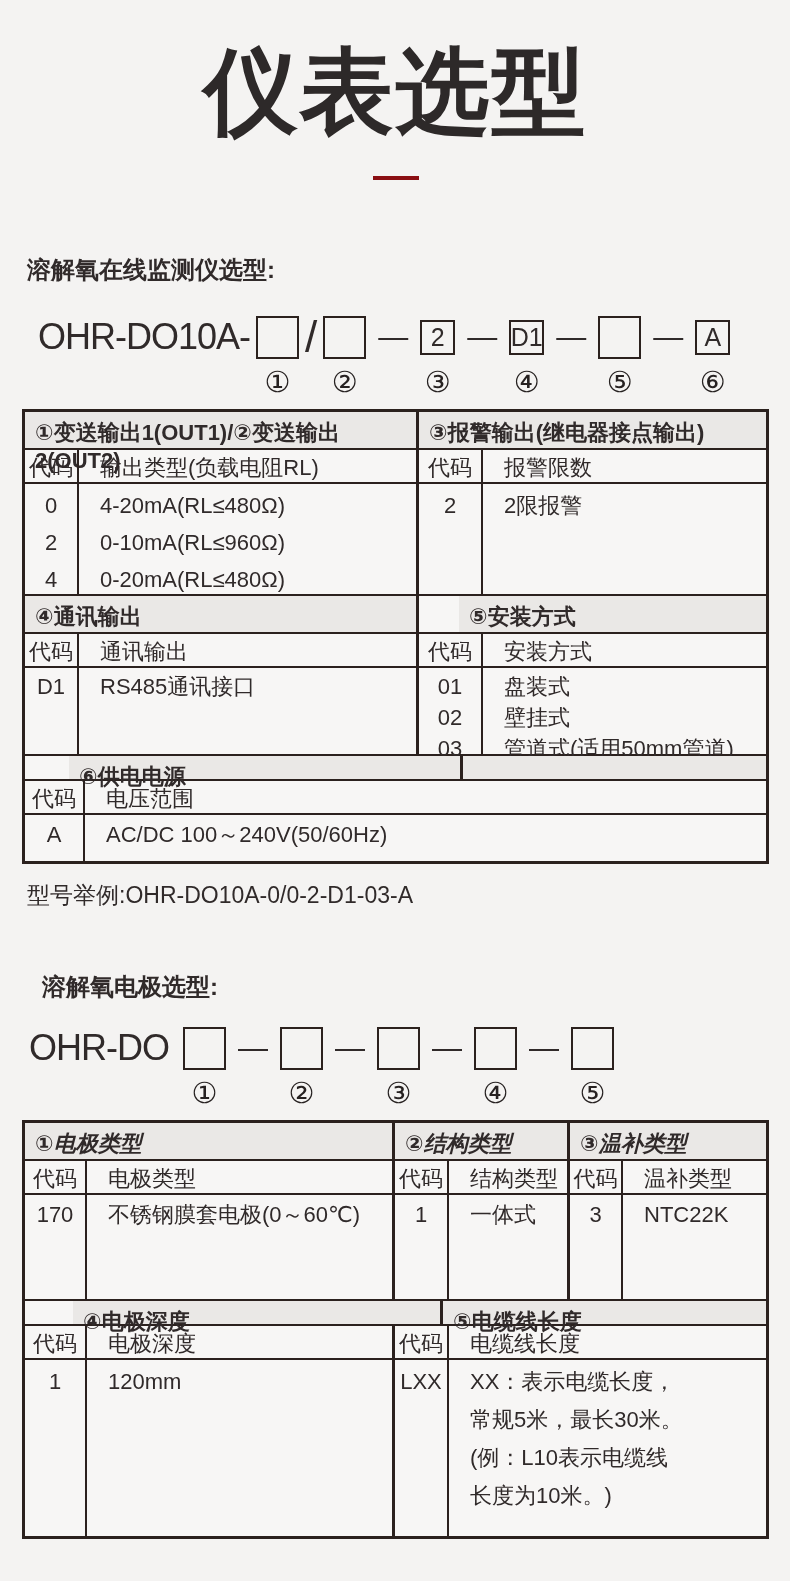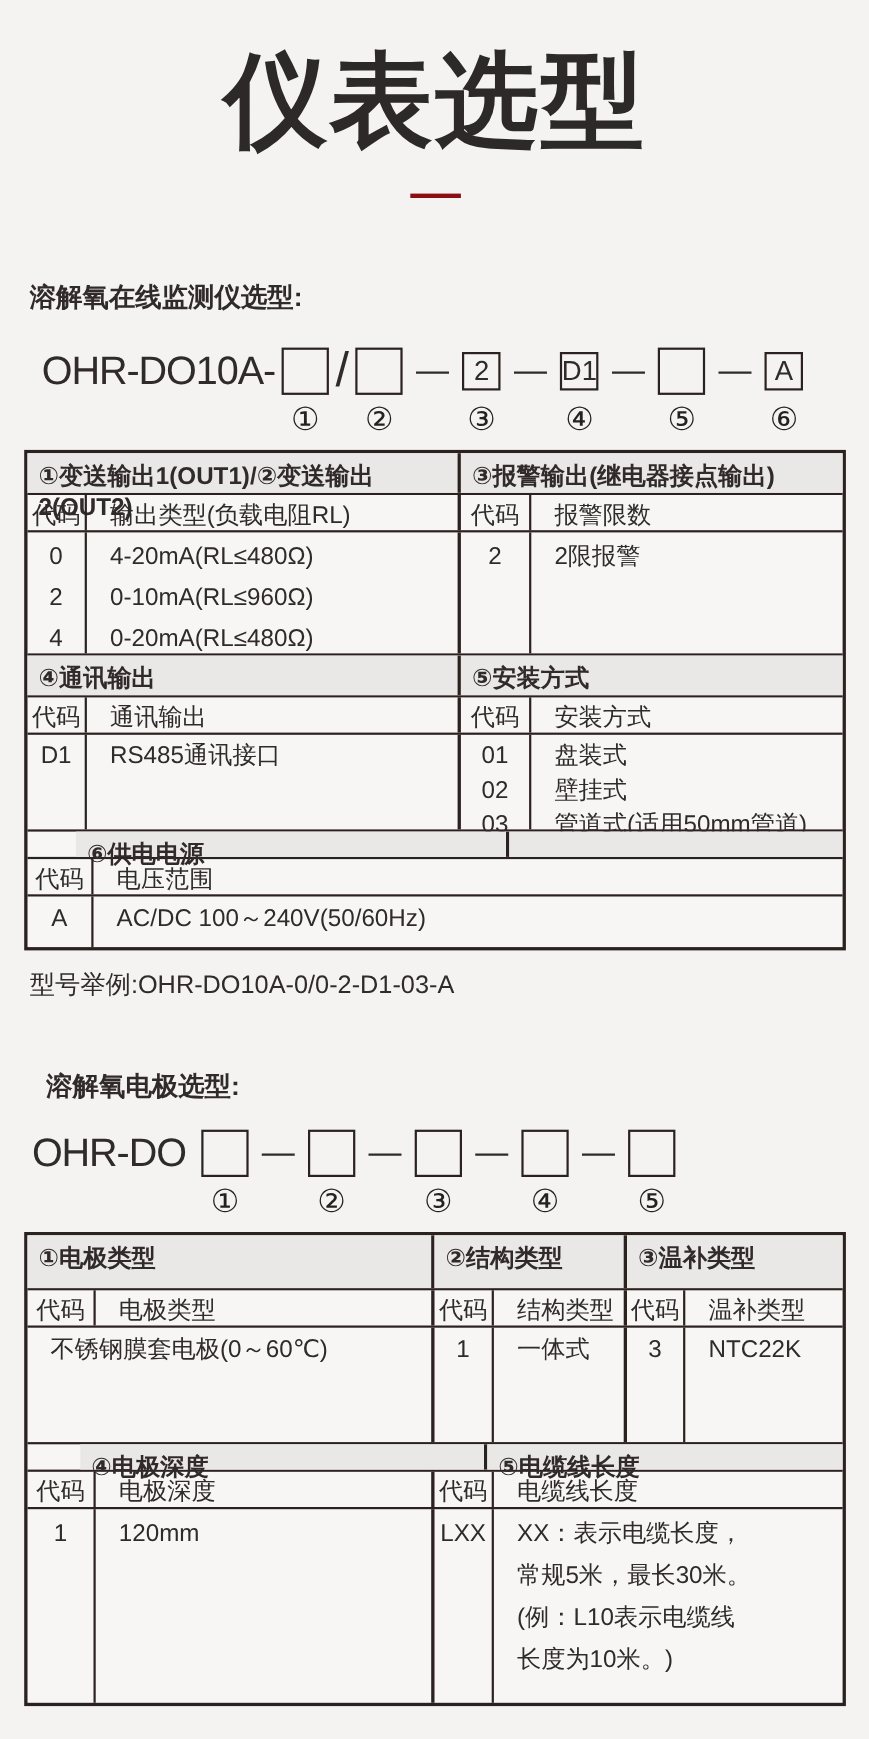--- a/index.html
+++ b/index.html
@@ -75,33 +75,33 @@
   .stack span{display:block;}
   .lh37 span, .lh37{line-height:37px;}
   .lh31 span, .lh31{line-height:31px;}
   .lh34 span, .lh34{line-height:34px;}
   .lh38 span, .lh38{line-height:38px;}
 
   
   .t1 .h-a{height:38px;}
   .t1 .h-b{height:34px;}
   .t1 .h-c{height:112px;}
-  .t1 .h-d{height:38px;}
+  .t1 .h-d{height:38px;gap:40px;}
   .t1 .h-e{height:34px;}
   .t1 .h-f{height:88px;}
   .t1 .h-g{height:25px;padding-left:44px;}
   .t1 .h-h{height:34px;}
   .t1 .h-i{height:46px;}
   .t1 .code-l{width:54px;}
   .t1 .code-r{width:64px;}
   .t1 .code-w{width:60px;}
   .t1 .gfill{background:var(--band);flex:1;}
 
   
-  .t2 .h-a{height:50px;}
+  .t2 .h-a{height:38px;font-style:italic;}
   .t2 .h-b{height:34px;}
   .t2 .h-c{height:106px;}
   .t2 .h-d{height:25px;padding-left:48px;}
   .t2 .h-e{height:34px;}
   .t2 .h-f{height:176px;}
   .t2 .s1{width:370px;border-right:3px solid var(--bd);display:flex;}
   .t2 .s2{width:175px;border-right:3px solid var(--bd);display:flex;}
   .t2 .s3{flex:1;display:flex;}
   .t2 .code-1{width:62px;}
   .t2 .code-2{width:54px;}
@@ -318,20 +318,21 @@
           <div class="val">结构类型</div>
         </div>
         <div class="s3">
           <div class="code code-3">代码</div>
           <div class="val">温补类型</div>
         </div>
       </div>
 
       <div class="band h-c">
         <div class="s1">
+          <div class="code code-1 lh34">170</div>
           <div class="val lh34">不锈钢膜套电极(0～60℃)</div>
         </div>
         <div class="s2">
           <div class="code code-2 lh34">1</div>
           <div class="val lh34">一体式</div>
         </div>
         <div class="s3">
           <div class="code code-3 lh34">3</div>
           <div class="val lh34">NTC22K</div>
         </div>

